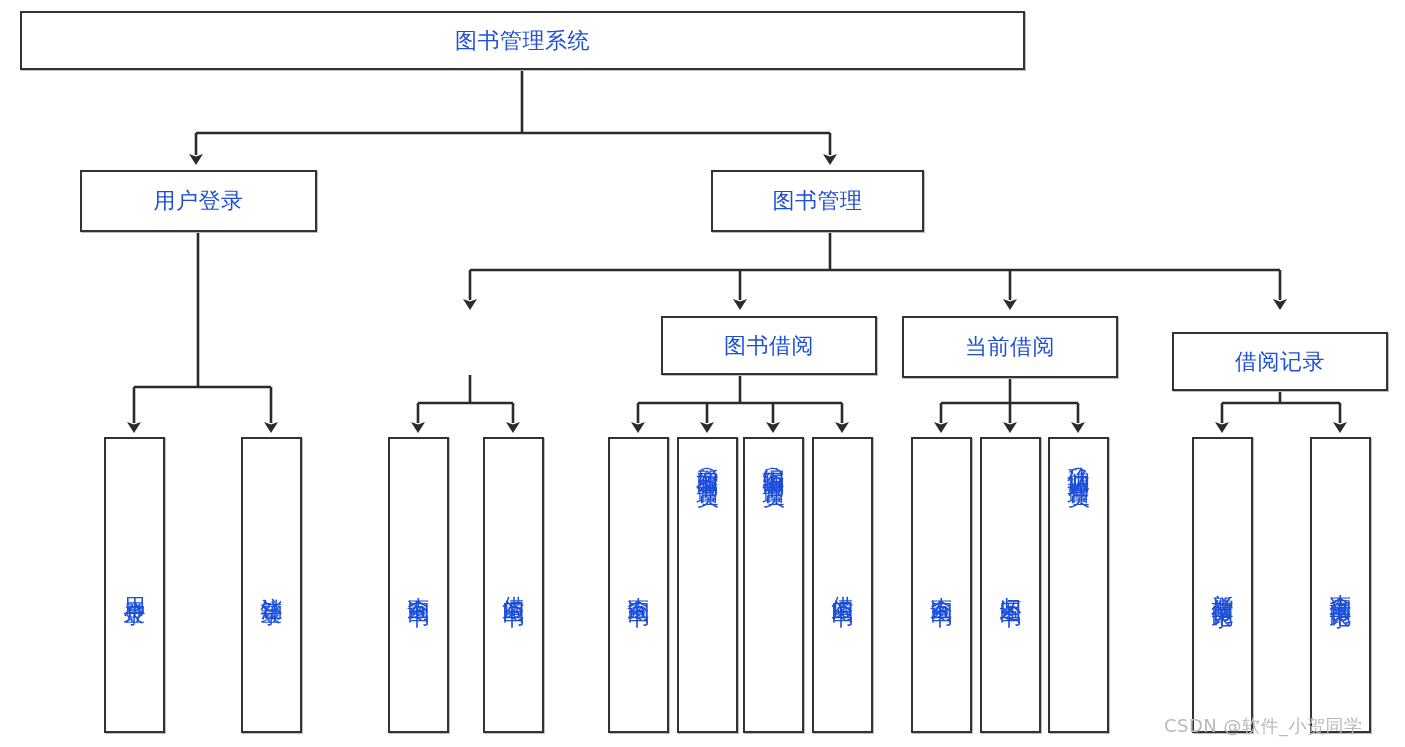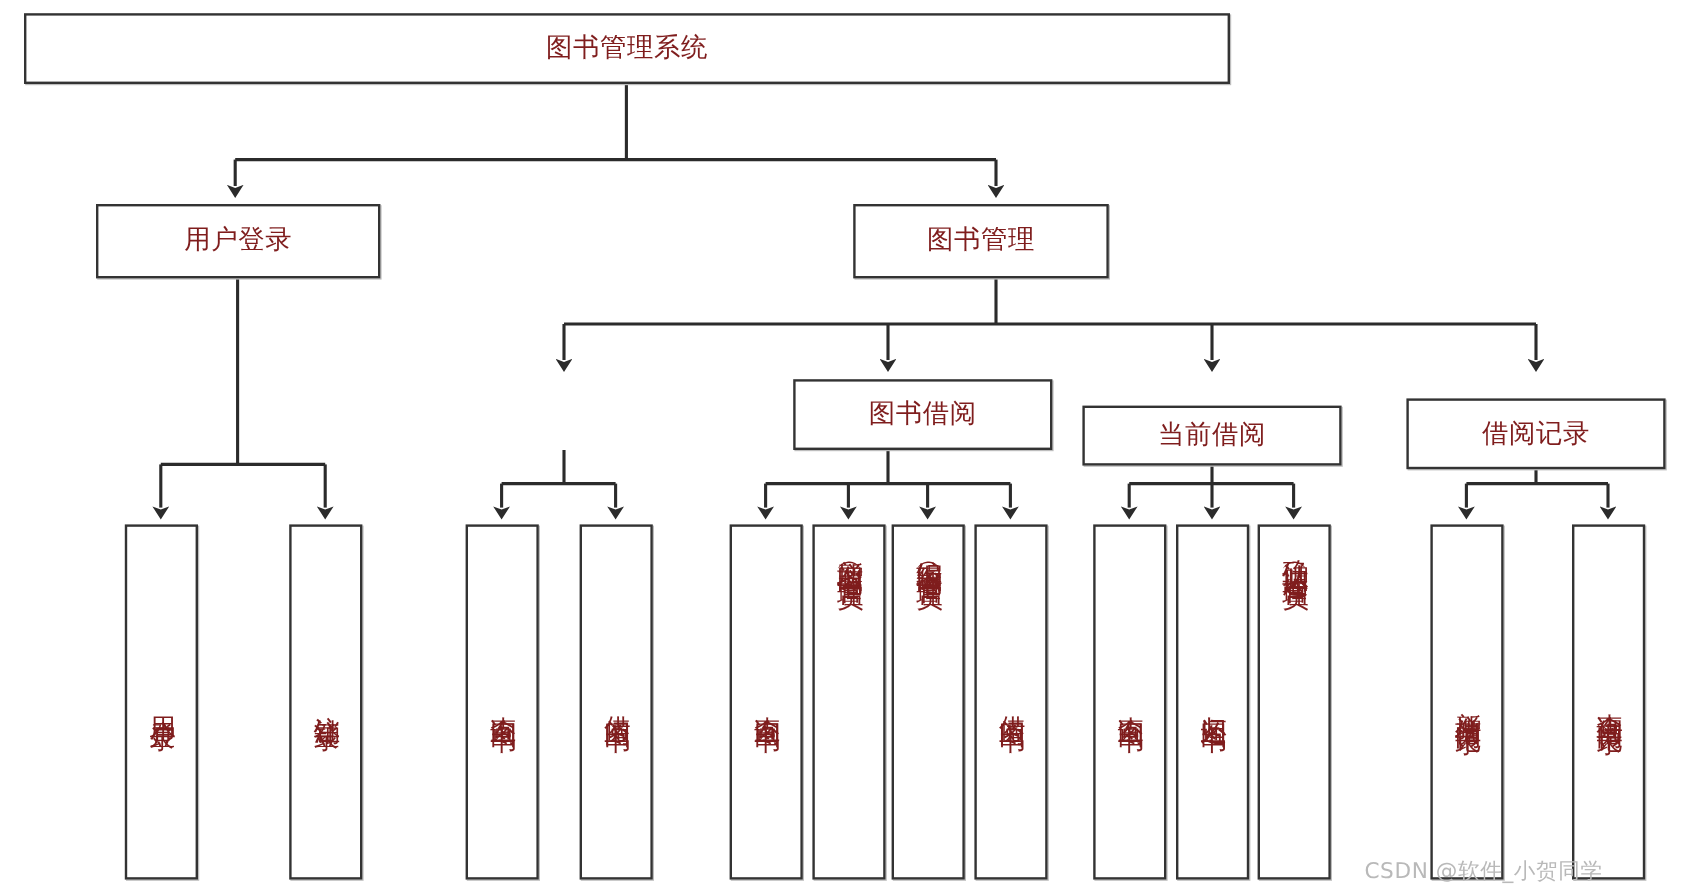--- a/index.html
+++ b/index.html
@@ -31,21 +31,21 @@
     box-sizing: border-box;
     border: 2px solid #333333;
     background: #ffffff;
     box-shadow: 1px 1px 0 #bdbdbd;
     display: flex;
     align-items: center;
     justify-content: center;
     overflow: hidden;
   }
   .node-label {
-    color: #7f1d1d;
+    color: #1d4ed8;
     line-height: 1.05;
     text-align: center;
     white-space: pre;
   }
   .node.horiz .node-label {
     font-size: 22px;
     letter-spacing: 0.5px;
   }
   .node.vert {
     align-items: flex-start;
@@ -138,21 +138,21 @@
   <div class="node horiz" style="left:80px; top:170px; width:237px; height:62px;">
     <span class="node-label">用户登录</span>
   </div>
   <div class="node horiz" style="left:711px; top:170px; width:213px; height:62px;">
     <span class="node-label">图书管理</span>
   </div>
 
   <div class="node horiz" style="left:632px; top:316px; width:216px; height:59px;margin-left:29px;">
     <span class="node-label">图书借阅</span>
   </div>
-  <div class="node horiz" style="left:902px; top:316px; width:216px; height:50px;margin-top:22px;">
+  <div class="node horiz" style="left:902px; top:316px; width:216px; height:62px;">
     <span class="node-label">当前借阅</span>
   </div>
   <div class="node horiz" style="left:1172px; top:332px; width:216px; height:59px;">
     <span class="node-label">借阅记录</span>
   </div>
 
   <div class="node vert middle" style="left:104px; top:437px; width:61px; height:296px;">
     <span class="node-label">用户登录</span>
   </div>
   <div class="node vert middle" style="left:241px; top:437px; width:61px; height:296px;">
@@ -189,15 +189,15 @@
     <span class="node-label">确认归还（管理员）</span>
   </div>
 
   <div class="node vert middle" style="left:1192px; top:437px; width:61px; height:296px;">
     <span class="node-label">新增借阅记录</span>
   </div>
   <div class="node vert middle" style="left:1310px; top:437px; width:61px; height:296px;">
     <span class="node-label">查询借阅记录</span>
   </div>
 
-  <div class="watermark" style="left:1137px; top:714px;">CSDN @软件_小贺同学</div>
+  <div class="watermark" style="left:1164px; top:714px;">CSDN @软件_小贺同学</div>
 
 </div>
 
 </body></html>

